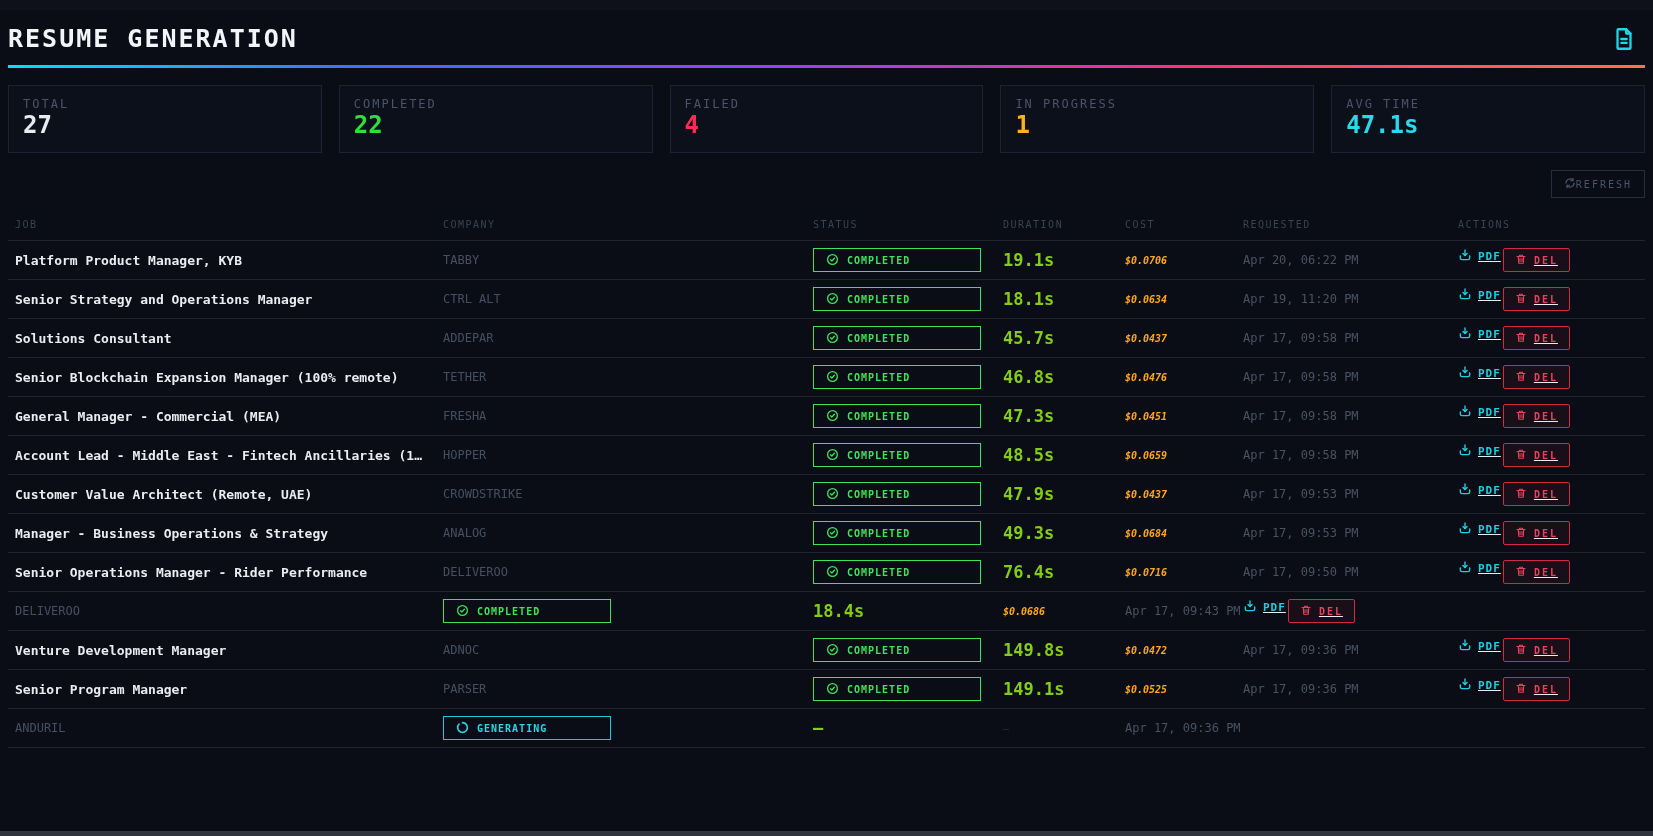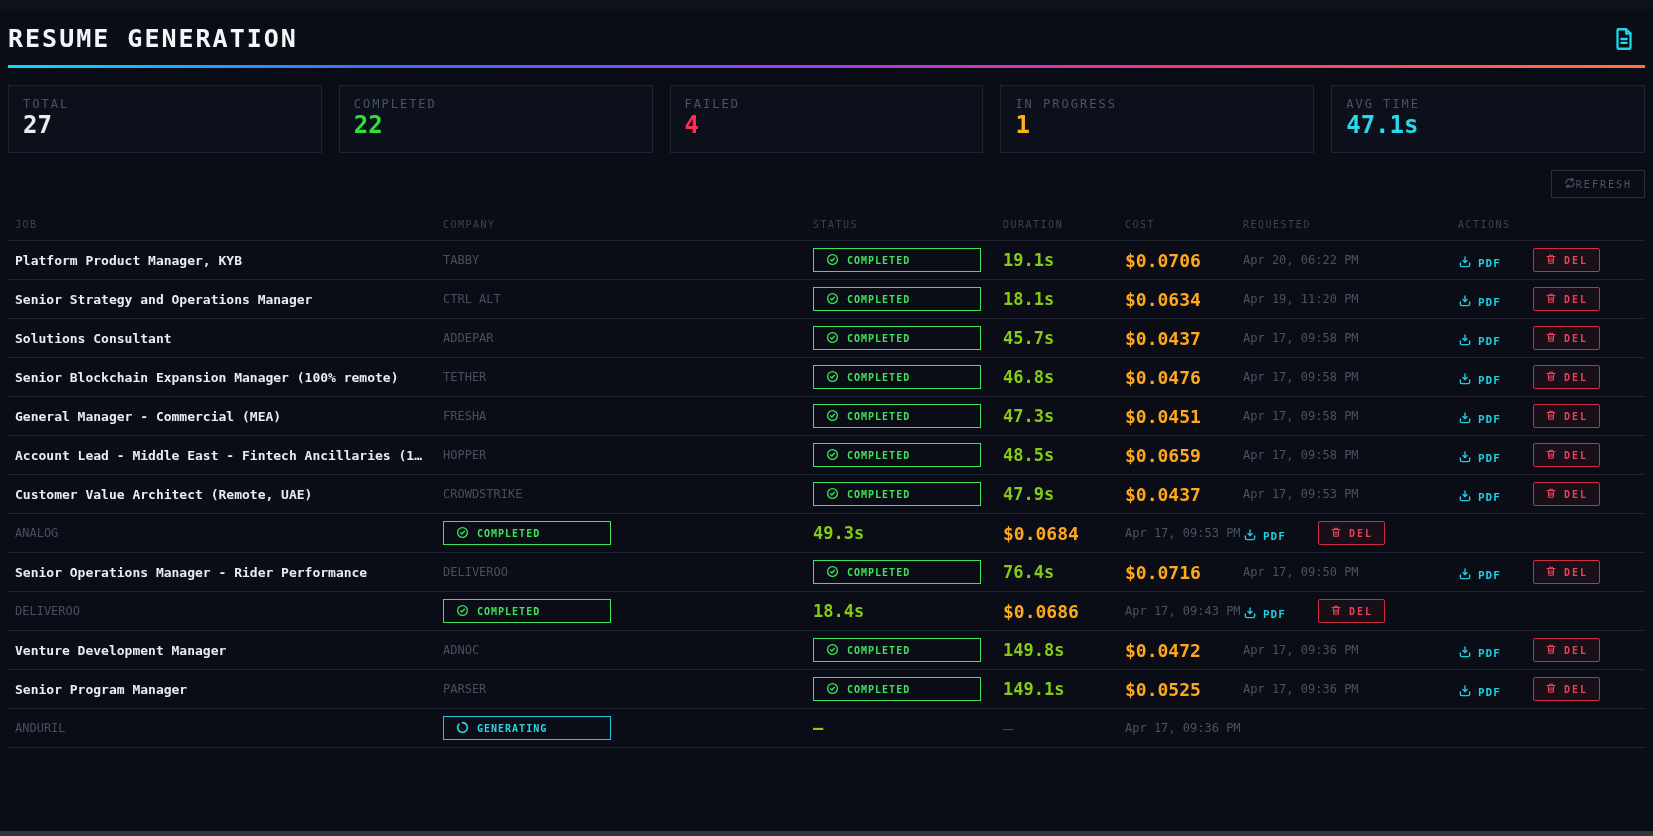--- a/index.html
+++ b/index.html
@@ -45,24 +45,24 @@
   .rows { border-bottom:1px solid #1f2430; }
   .row { height:39px; border-top:1px solid #1f2430; }
   .row > div { padding-left:7px; }
   .cell-job { font-size:13px; font-weight:bold; color:#e9ecf2; white-space:nowrap; overflow:hidden; text-overflow:ellipsis; padding-right:14px; }
   .cell-company { font-size:12px; color:#464f62; white-space:nowrap; overflow:hidden; }
   .badge { display:inline-flex; align-items:center; gap:8px; width:168px; height:24px; padding-left:12px; border:1px solid; font-size:10px; font-weight:bold; letter-spacing:1px; background:transparent; }
   .badge svg { width:13px; height:13px; flex:none; }
   .badge.completed { border-color:#3ee25b; color:#3ee25b; }
   .badge.generating { border-color:#1cc9dd; color:#2ad5e8; }
   .cell-duration { font-size:17px; font-weight:bold; color:#84cc16; }
-  .cell-cost { font-size:18px; font-weight:bold; color:#ffa81e; }
+  .cell-cost { font-size:10px; font-weight:bold; color:#ffa81e;font-style:italic; }
   .cell-cost.muted { color:#3a4253; font-weight:normal; }
   .cell-requested { font-size:12px; color:#4a5263; white-space:nowrap; }
-  .cell-actions { display:flex; align-items:flex-end; gap:32px; }
+  .cell-actions { display:flex; align-items:flex-start; gap:2px;text-decoration:underline; }
   .cell-actions.hidden { visibility:hidden; }
   .pdf-link { display:inline-flex; align-items:center; gap:6px; color:#1ecfe2; font-size:11px; font-weight:bold; letter-spacing:1px; cursor:pointer; background:none; border:none; font-family:inherit; }
   .pdf-link svg { width:14px; height:14px; }
   .del-btn { display:inline-flex; align-items:center; gap:7px; border:1px solid #cf2a44; color:#e8425c; background:rgba(207,42,68,0.07); font-size:10px; font-weight:bold; letter-spacing:2px; padding:4px 11px; border-radius:2px; cursor:pointer; font-family:inherit; }
   .del-btn svg { width:12px; height:12px; }
 
   .bottom-strip { position:absolute; left:0; right:0; bottom:0; height:5px; background:#30343d; }
 </style>
 </head>
 <body>
@@ -421,20 +421,21 @@
             <path d="M9 7V4.5h6V7"></path>
             <path d="M6.5 7l1 13.5h9l1-13.5"></path>
             <path d="M10 11v6M14 11v6"></path>
           </svg>
         </span>
         <span class="del-label">DEL</span>
       </button>
     </div>
   </div>
         <div class="row">
+    <div class="cell-job">Manager - Business Operations &amp; Strategy</div>
     <div class="cell-company">ANALOG</div>
     <div>
       <span class="badge completed">
         <span class="icon-check">
           <svg viewBox="0 0 24 24" fill="none" stroke="currentColor" stroke-width="2.4" stroke-linecap="round" stroke-linejoin="round">
             <circle cx="12" cy="12" r="9"></circle>
             <path d="M8.4 12.4l2.4 2.4 4.8-5.2"></path>
           </svg>
         </span>
 

